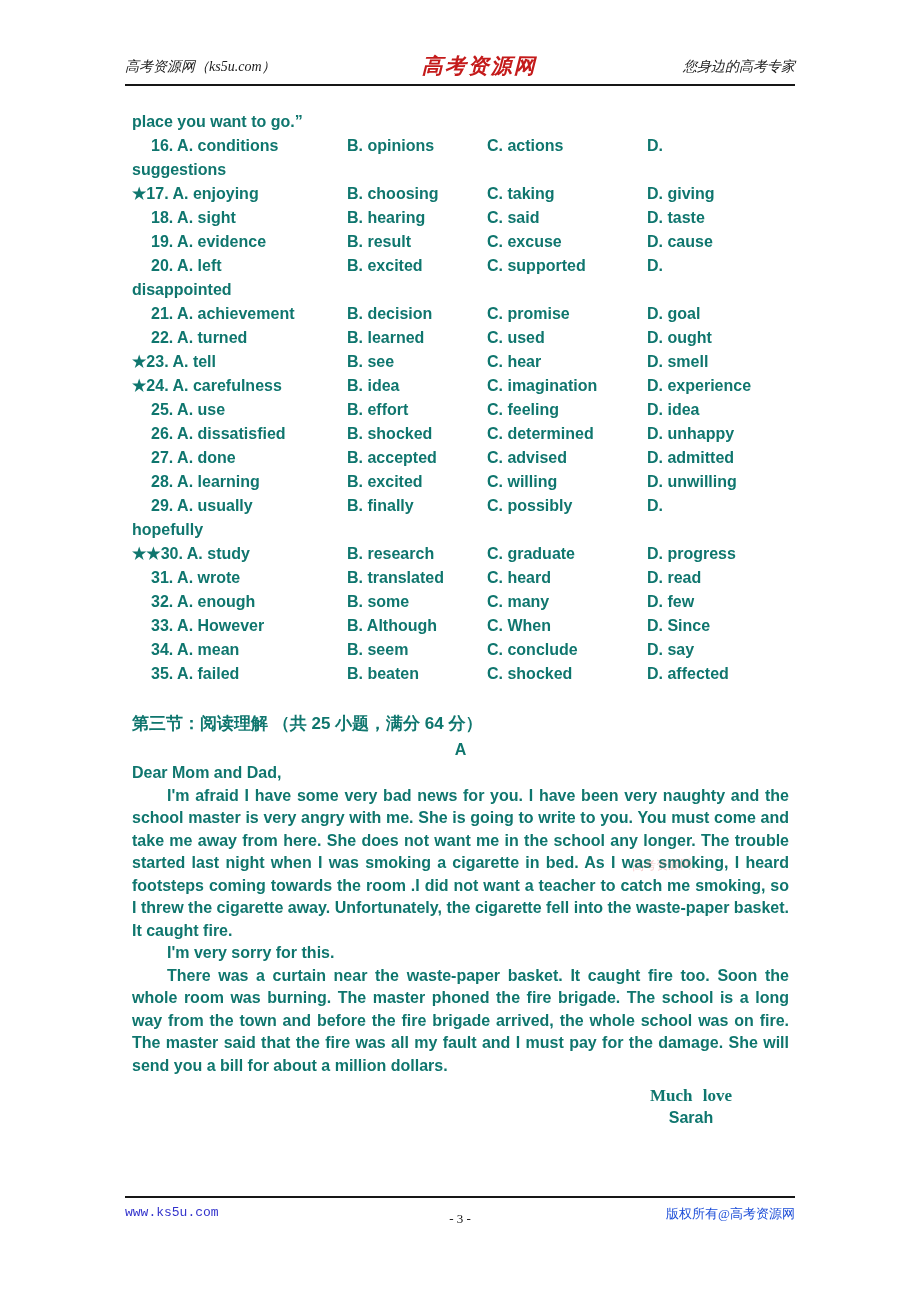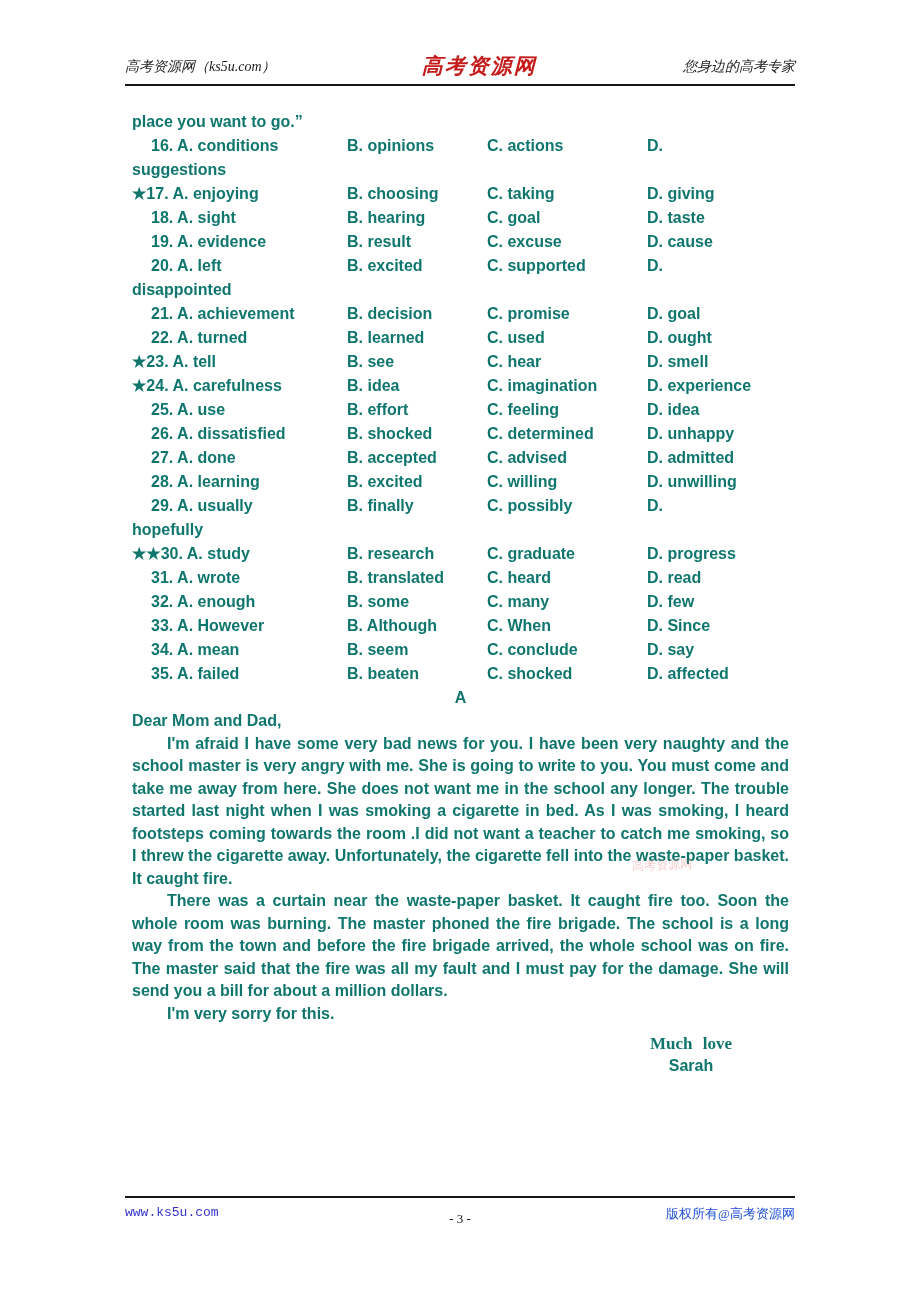--- a/index.html
+++ b/index.html
@@ -77,21 +77,21 @@
         <div class="qline">suggestions</div>
         <div class="qrow">
           <span class="c1">★17. A. enjoying</span>
           <span class="c2">B. choosing</span>
           <span class="c3">C. taking</span>
           <span class="c4">D. giving</span>
         </div>
         <div class="qrow">
           <span class="c1 indent">18. A. sight</span>
           <span class="c2">B. hearing</span>
-          <span class="c3">C. goal</span>
+          <span class="c3">C. said</span>
           <span class="c4">D. taste</span>
         </div>
         <div class="qrow">
           <span class="c1 indent">19. A. evidence</span>
           <span class="c2">B. result</span>
           <span class="c3">C. excuse</span>
           <span class="c4">D. cause</span>
         </div>
         <div class="qrow">
           <span class="c1 indent">20. A. left</span>
@@ -186,26 +186,27 @@
           <span class="c4">D. say</span>
         </div>
         <div class="qrow">
           <span class="c1 indent">35. A. failed</span>
           <span class="c2">B. beaten</span>
           <span class="c3">C. shocked</span>
           <span class="c4">D. affected</span>
         </div>
       </div>
 
+    <div class="section-title">第三节：阅读理解 （共 25 小题，满分 64 分）</div>
     <div class="passage-label">A</div>
 
     <div class="salutation">Dear Mom and Dad,</div>
     <p class="para">I'm afraid I have some very bad news for you. I have been very naughty and the school master is very angry with me. She is going to write to you. You must come and take me away from here. She does not want me in the school any longer. The trouble started last night when I was smoking a cigarette in bed. As I was smoking, I heard footsteps coming towards the room .I did not want a teacher to catch me smoking, so I threw the cigarette away. Unfortunately, the cigarette fell into the waste-paper basket. It caught fire.</p>
+    <p class="para">I'm very sorry for this.</p>
     <p class="para">There was a curtain near the waste-paper basket. It caught fire too. Soon the whole room was burning. The master phoned the fire brigade. The school is a long way from the town and before the fire brigade arrived, the whole school was on fire. The master said that the fire was all my fault and I must pay for the damage. She will send you a bill for about a million dollars.</p>
-    <p class="para">I'm very sorry for this.</p>
 
     <div class="closing">
       <div class="much">Much love</div>
       <div class="sig">Sarah</div>
     </div>
   </div>
 
   <div class="watermark">高考资源网</div>
 
   <div class="footer">

